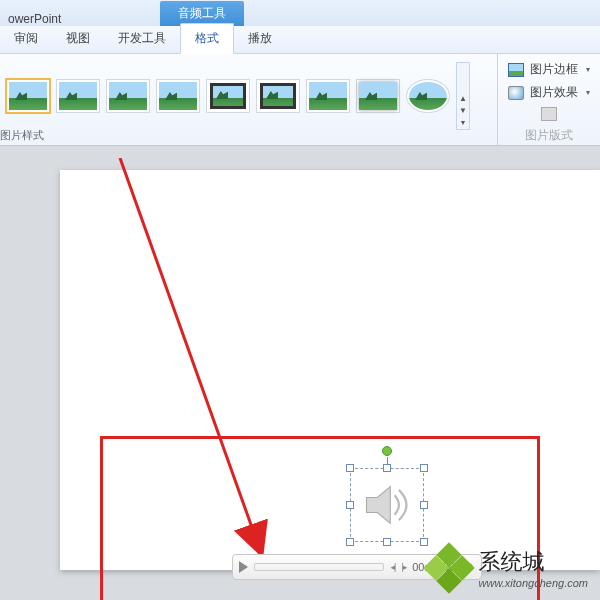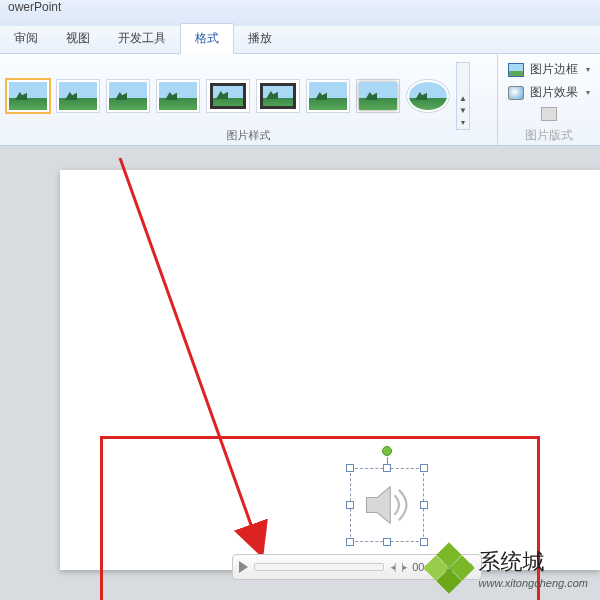--- a/index.html
+++ b/index.html
@@ -1,19 +1,19 @@
 <!DOCTYPE html>
 <html><head>
 <meta charset="utf-8">
 <style>
 * { margin: 0; padding: 0; box-sizing: border-box; font-family: "Microsoft YaHei", SimSun, sans-serif; }
 body { width: 600px; height: 600px; background: #fff; overflow: hidden; position: relative; }
 
 
-.title-bar { height: 26px; background: linear-gradient(#e8f0fb, #dce8f8); display: flex; align-items: flex-start; font-size: 12px; color: #444; }
+.title-bar { height: 26px; background: linear-gradient(#e8f0fb, #dce8f8); display: flex; align-items: flex-end; font-size: 12px; color: #444; }
 .title-bar .app-name { padding-left: 8px; width: 160px; }
 .title-bar .context-tab { background: linear-gradient(#5fa8e8, #3f8fd8); color: #fff; padding: 4px 18px; border-radius: 2px 2px 0 0; font-size: 12px; }
 
 
 .tab-row { height: 28px; background: linear-gradient(#f5f9fe, #e8f0fb); border-bottom: 1px solid #c5d6ec; display: flex; align-items: flex-end; font-size: 12px; color: #444; }
 .tab { padding: 6px 14px; cursor: pointer; }
 .tab.active { background: #fff; border: 1px solid #c5d6ec; border-bottom: 1px solid #fff; margin-bottom: -1px; border-radius: 2px 2px 0 0; color: #2a5ca8; }
 .tab-row .spacer { width: 0; }
 
 
@@ -32,21 +32,21 @@
 
 .ribbon-right { border-left: 1px solid #c5d6ec; padding: 6px 8px; display: flex; flex-direction: column; gap: 4px; font-size: 12px; color: #444; }
 .rbtn { display: flex; align-items: center; gap: 6px; cursor: pointer; padding: 1px 2px; }
 .rbtn.disabled { color: #aaa; flex-direction: column; }
 .rbtn .ic { width: 16px; height: 14px; display: inline-block; }
 .ic-border { background: linear-gradient(#a8d8f5 60%, #5aa858 60%); box-shadow: inset 0 0 0 1px #3a6aa8; }
 .ic-effect { background: radial-gradient(circle at 40% 40%, #fff, #6aa8d8); border: 1px solid #888; border-radius: 2px; }
 .ic-layout { background: #ddd; border: 1px solid #aaa; }
 .dd { font-size: 8px; color: #666; margin-left: 2px; }
 
-.group-label { position: absolute; bottom: 2px; left: 0; right: 0; text-align: center; font-size: 11px; color: #666; }
+.group-label { position: absolute; bottom: 2px; left: 0; right: 0; text-align: left; font-size: 11px; color: #666; }
 .styles-wrap { position: relative; flex: 1; }
 
 
 .canvas-area { position: absolute; top: 146px; left: 0; right: 0; bottom: 0; background: #d8dce0; }
 .slide { position: absolute; left: 60px; top: 24px; width: 540px; height: 400px; background: #fff; box-shadow: 0 2px 6px rgba(0,0,0,.25); }
 
 
 .anno-box { position: absolute; left: 100px; top: 290px; width: 440px; height: 180px; border: 3px solid #d22; }
 
 
@@ -81,20 +81,21 @@
 .dia.d4 { left: 13px; top: 26px; background: #6aa81a; }
 .wm-text { display: flex; flex-direction: column; font-size: 12px; color: #333; }
 .wm-text .cn { font-size: 22px; font-weight: normal; color: #222; }
 .wm-text .url { font-size: 11px; color: #555; font-style: italic; }
 </style>
 </head>
 <body>
 
 <div class="title-bar">
   <span class="app-name">owerPoint</span>
+  <span class="context-tab">音频工具</span>
 </div>
 
 <div class="tab-row">
   <span class="spacer"></span>
   <span class="tab">审阅</span>
   <span class="tab">视图</span>
   <span class="tab">开发工具</span>
   <span class="tab active">格式</span>
   <span class="tab">播放</span>
 </div>

